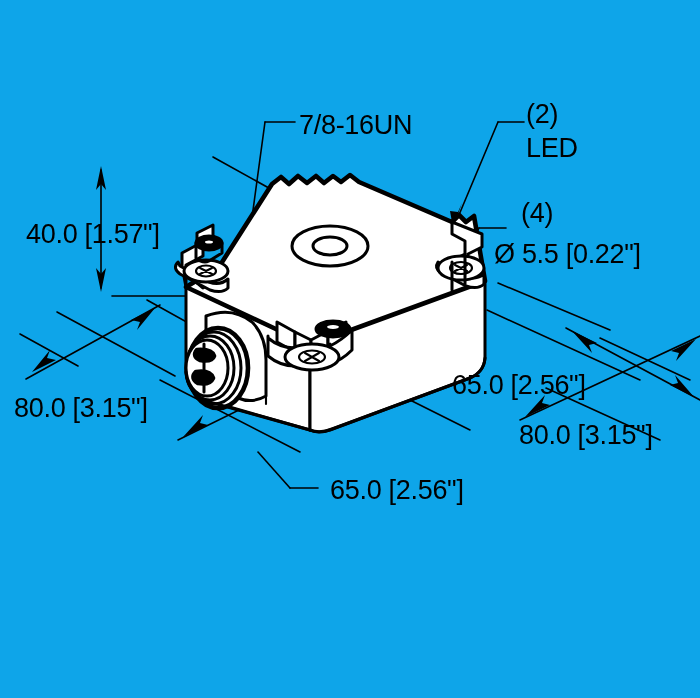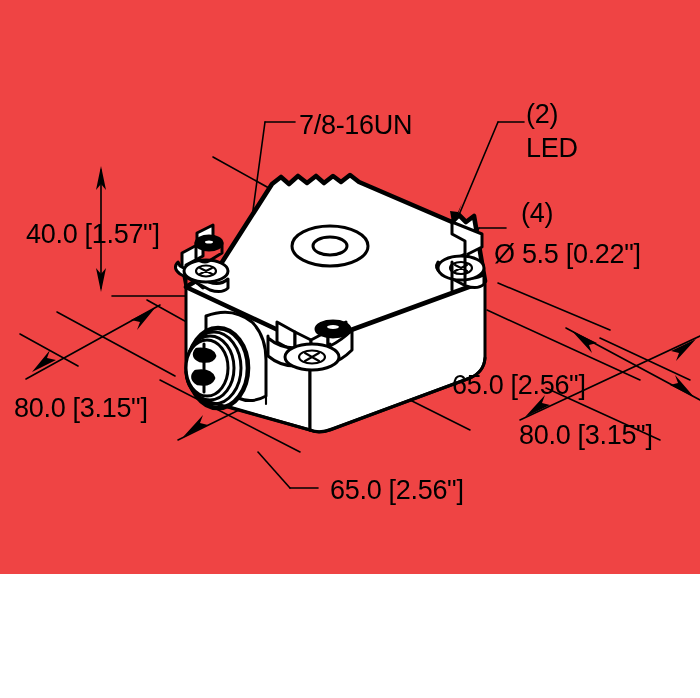--- a/index.html
+++ b/index.html
@@ -1,19 +1,19 @@
 <!DOCTYPE html>
 <html><head>
 <meta charset="utf-8">
 <title>Sensor Dimensional Drawing</title>
 <style>
   html,body{margin:0;padding:0;background:#ffffff;}
   body{width:700px;height:698px;overflow:hidden;
        font-family:"Liberation Sans","DejaVu Sans",sans-serif;}
-  #stage{position:relative;width:700px;height:574px;background:#ef4444;}
+  #stage{position:relative;width:700px;height:698px;background:#0ea5e9;}
   svg#dwg{position:absolute;left:0;top:0;width:700px;height:698px;display:block;}
   text{font-family:"Liberation Sans","DejaVu Sans",sans-serif;fill:#000000;}
   .dimtext{font-size:27px;letter-spacing:-0.3px;}
   .labeltext{font-size:27px;letter-spacing:-0.3px;}
   .ln{fill:none;stroke:#000000;stroke-linecap:round;stroke-linejoin:round;}
   .thin{stroke-width:1.6;}
   .body-hv{stroke-width:4.6;}
   .body-med{stroke-width:3.0;}
   .body-thin{stroke-width:2.1;}
   .fillw{fill:#ffffff;}

